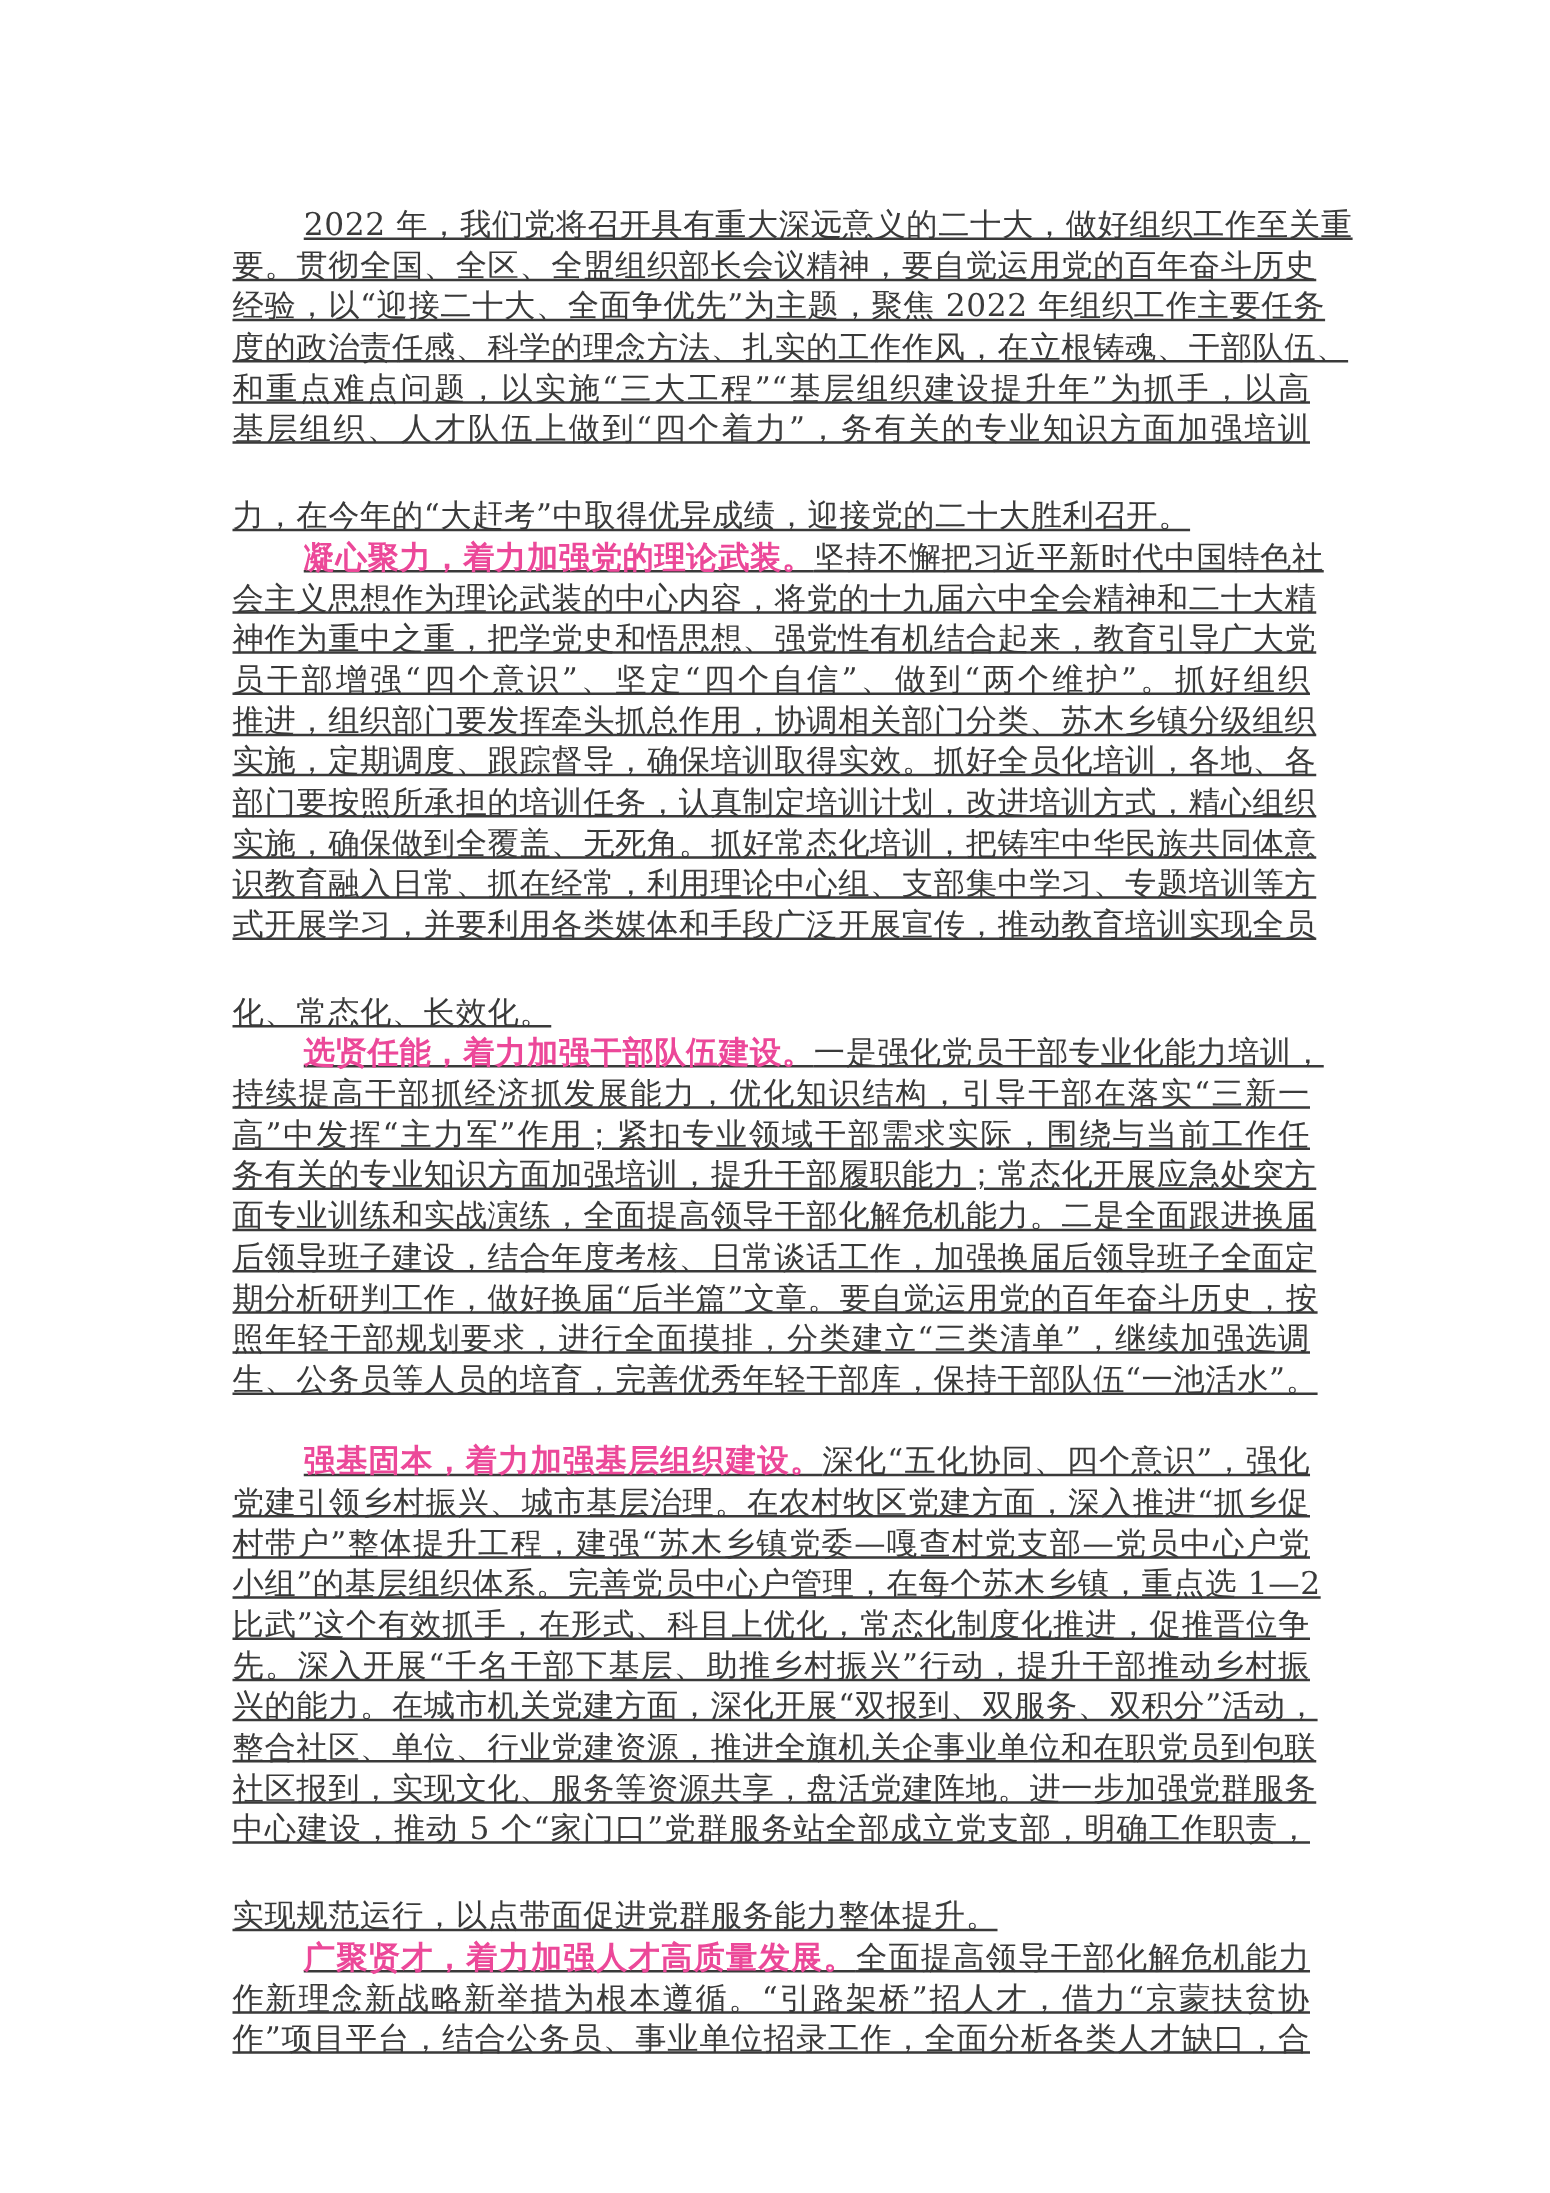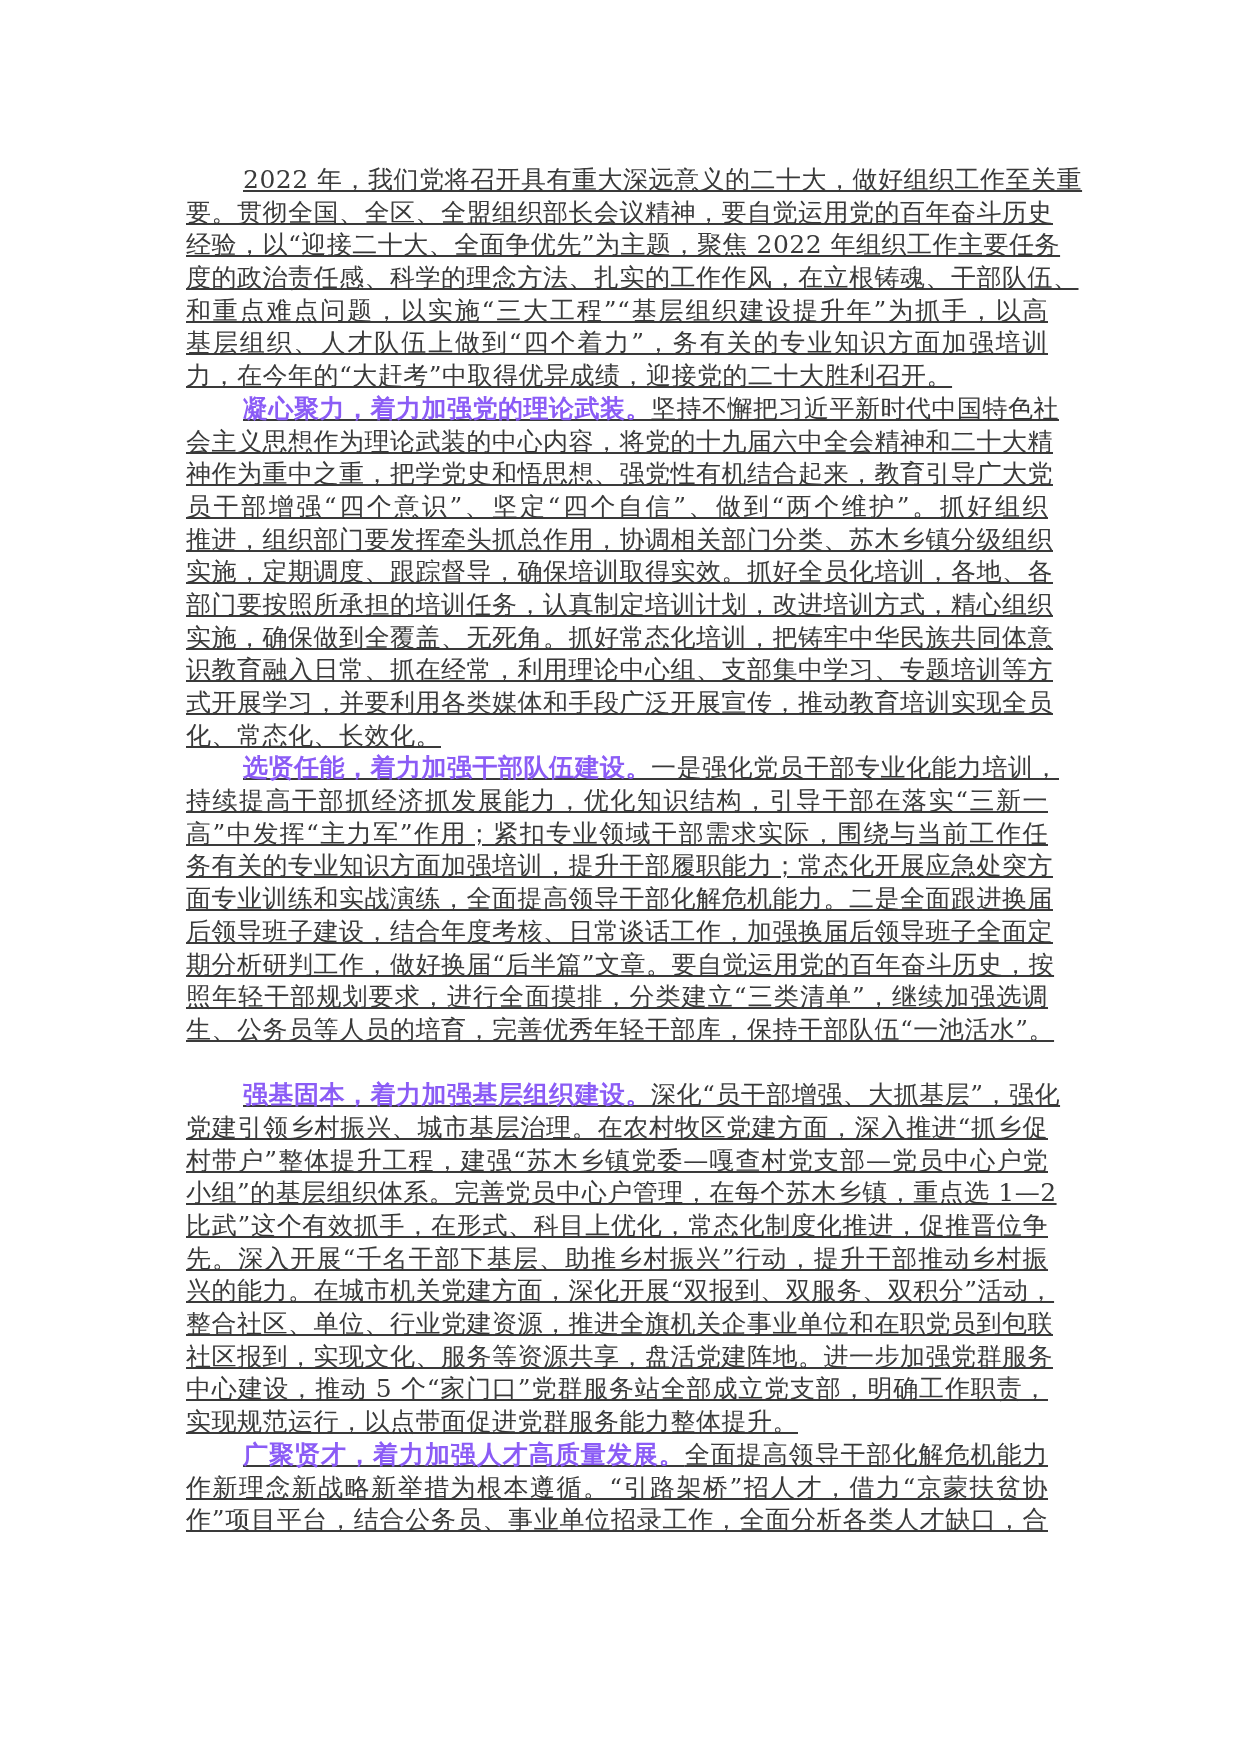--- a/index.html
+++ b/index.html
@@ -9,24 +9,24 @@
     font-family: "DejaVu Serif", "Liberation Serif", serif;
     font-size: 25px; color: #3a3a3a;
   }
   .line {
     height: 32.7px; line-height: 32.7px;
     text-align: justify; text-align-last: justify;
     white-space: nowrap; overflow: visible;
     letter-spacing: 0.5px;
     text-decoration: underline;
   }
-  .line.last { text-align-last: left; }
+  .line.last { text-align-last: left; margin-top: 37px; }
   .line.indent { padding-left: 57px; }
   .blank { height: 32.7px; }
-  .lead { font-weight: bold; color: #8b5cf6; font-family: "DejaVu Sans", "Liberation Sans", sans-serif; }
+  .lead { font-weight: bold; color: #ec4899; font-family: "DejaVu Sans", "Liberation Sans", sans-serif; }
 </style>
 </head>
 <body>
 
 <div class="page">
 
   <div>
     <div class="line indent">2022 年，我们党将召开具有重大深远意义的二十大，做好组织工作至关重</div>
     <div class="line">要。贯彻全国、全区、全盟组织部长会议精神，要自觉运用党的百年奋斗历史</div>
     <div class="line">经验，以“迎接二十大、全面争优先”为主题，聚焦 2022 年组织工作主要任务</div>
@@ -58,21 +58,21 @@
     <div class="line">面专业训练和实战演练，全面提高领导干部化解危机能力。二是全面跟进换届</div>
     <div class="line">后领导班子建设，结合年度考核、日常谈话工作，加强换届后领导班子全面定</div>
     <div class="line">期分析研判工作，做好换届“后半篇”文章。要自觉运用党的百年奋斗历史，按</div>
     <div class="line">照年轻干部规划要求，进行全面摸排，分类建立“三类清单”，继续加强选调</div>
     <div class="line">生、公务员等人员的培育，完善优秀年轻干部库，保持干部队伍“一池活水”。</div>
   </div>
 
   <div class="blank"></div>
 
   <div>
-    <div class="line indent"><span class="lead">强基固本，着力加强基层组织建设。</span><span>深化“员干部增强、大抓基层”，强化</span></div>
+    <div class="line indent"><span class="lead">强基固本，着力加强基层组织建设。</span><span>深化“五化协同、四个意识”，强化</span></div>
     <div class="line">党建引领乡村振兴、城市基层治理。在农村牧区党建方面，深入推进“抓乡促</div>
     <div class="line">村带户”整体提升工程，建强“苏木乡镇党委—嘎查村党支部—党员中心户党</div>
     <div class="line">小组”的基层组织体系。完善党员中心户管理，在每个苏木乡镇，重点选 1—2</div>
     <div class="line">比武”这个有效抓手，在形式、科目上优化，常态化制度化推进，促推晋位争</div>
     <div class="line">先。深入开展“千名干部下基层、助推乡村振兴”行动，提升干部推动乡村振</div>
     <div class="line">兴的能力。在城市机关党建方面，深化开展“双报到、双服务、双积分”活动，</div>
     <div class="line">整合社区、单位、行业党建资源，推进全旗机关企事业单位和在职党员到包联</div>
     <div class="line">社区报到，实现文化、服务等资源共享，盘活党建阵地。进一步加强党群服务</div>
     <div class="line">中心建设，推动 5 个“家门口”党群服务站全部成立党支部，明确工作职责，</div>
     <div class="line last">实现规范运行，以点带面促进党群服务能力整体提升。</div>

